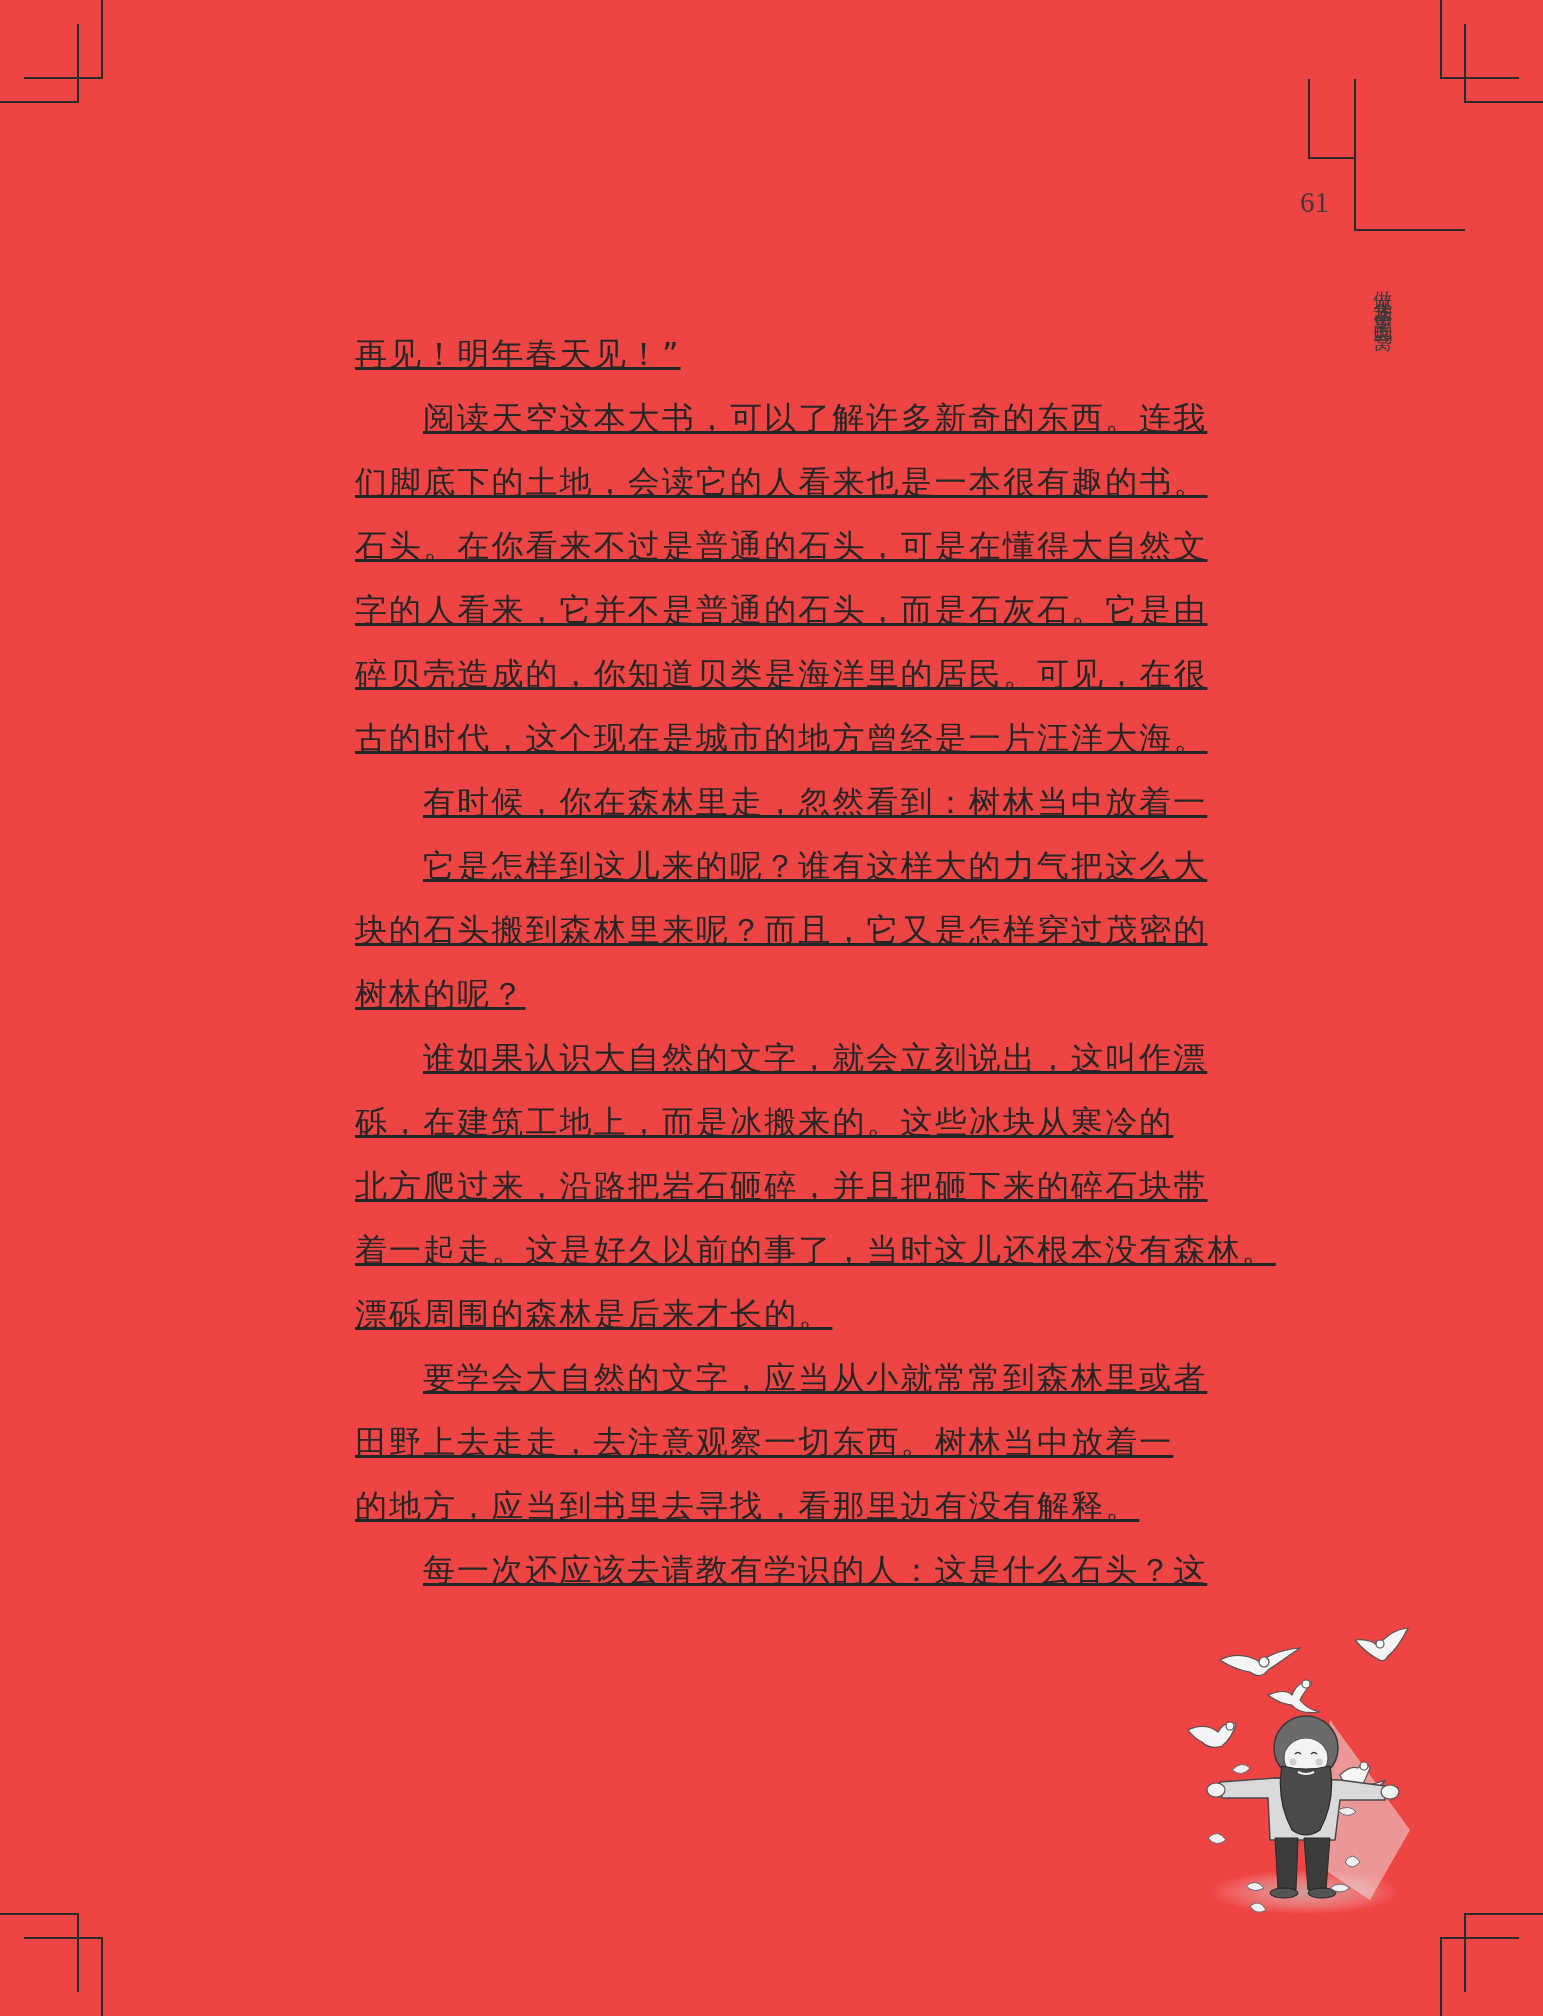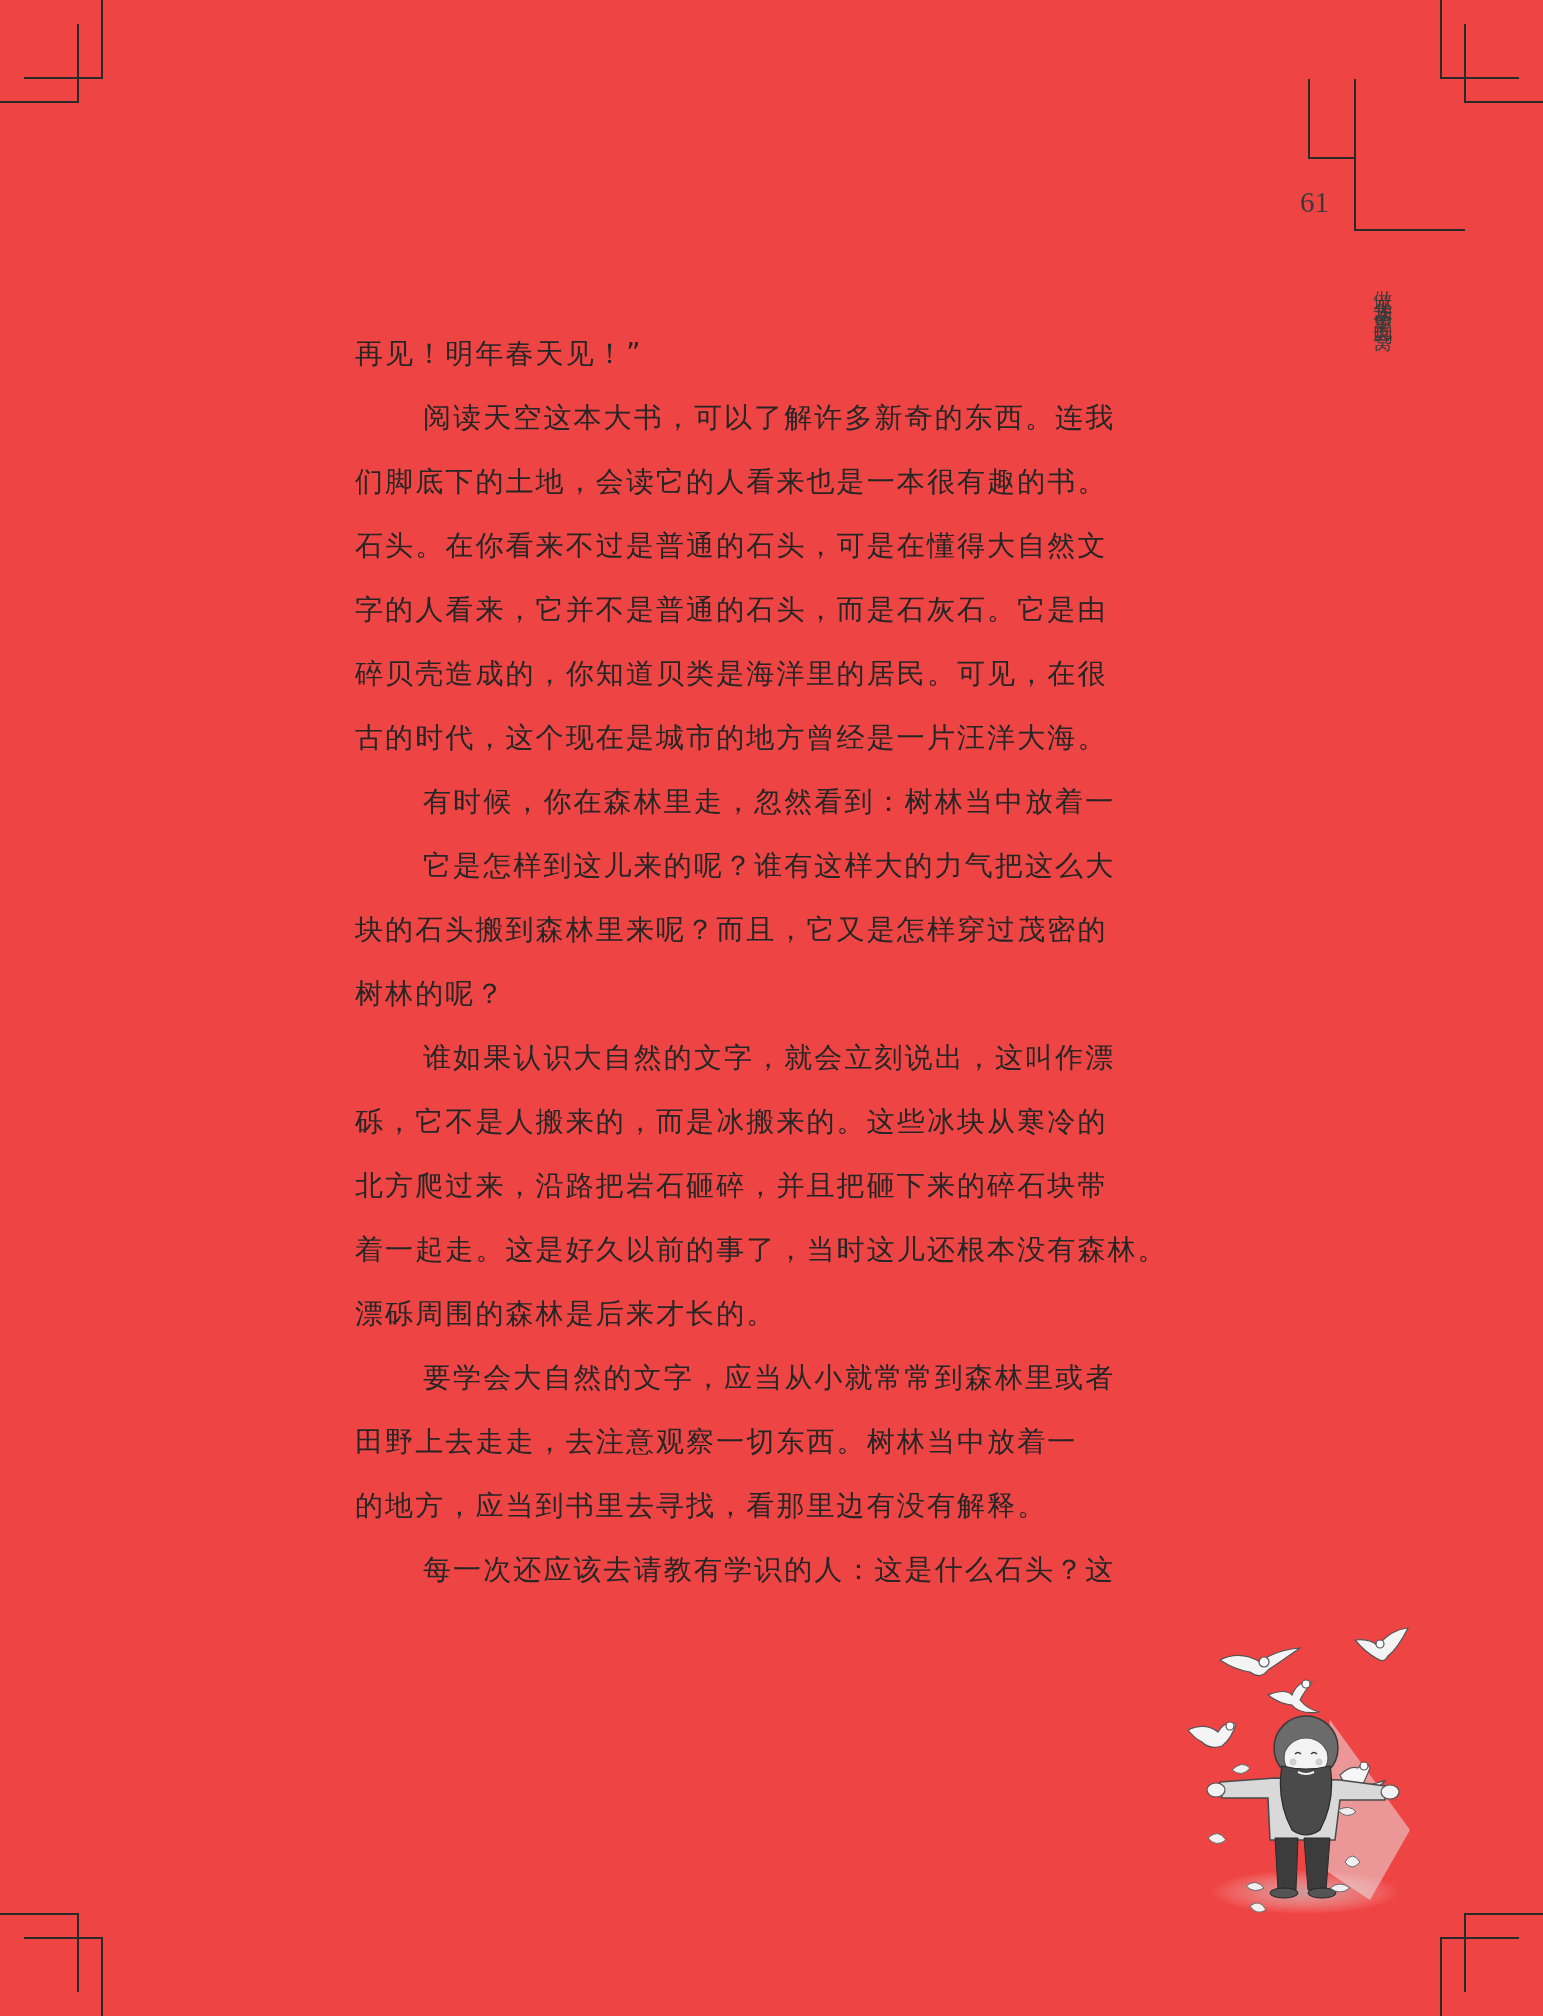--- a/index.html
+++ b/index.html
@@ -19,22 +19,23 @@
     .running-title {
       position: absolute; left: 1372px; top: 276px; width: 24px;
       font-family: "DejaVu Sans", "Liberation Sans", sans-serif;
       font-size: 19px; line-height: 24px; color: #3a3a3a;
       writing-mode: vertical-rl; text-orientation: upright; letter-spacing: 5px;
     }
 
     .body-text {
       position: absolute; left: 355px; top: 322px; width: 870px;
       font-family: "DejaVu Sans", "Liberation Sans", sans-serif;
-      font-size: 28px; line-height: 64px; color: #262626;
+      font-size: 32px; line-height: 64px; color: #262626;
       letter-spacing: 2.1px;
+      text-decoration: underline;
     }
     .line { display: block; white-space: nowrap; height: 64px; }
     .indent { padding-left: 68px; }
 
     .illustration { position: absolute; left: 1180px; top: 1600px; width: 260px; height: 320px; }
   </style>
 </head>
 <body>
 
 <div class="page">
@@ -73,21 +74,21 @@
       <span class="line">们脚底下的土地，会读它的人看来也是一本很有趣的书。</span>
       <span class="line">石头。在你看来不过是普通的石头，可是在懂得大自然文</span>
       <span class="line">字的人看来，它并不是普通的石头，而是石灰石。它是由</span>
       <span class="line">碎贝壳造成的，你知道贝类是海洋里的居民。可见，在很</span>
       <span class="line">古的时代，这个现在是城市的地方曾经是一片汪洋大海。</span>
       <span class="line indent">有时候，你在森林里走，忽然看到：树林当中放着一</span>
       <span class="line indent">它是怎样到这儿来的呢？谁有这样大的力气把这么大</span>
       <span class="line">块的石头搬到森林里来呢？而且，它又是怎样穿过茂密的</span>
       <span class="line">树林的呢？</span>
       <span class="line indent">谁如果认识大自然的文字，就会立刻说出，这叫作漂</span>
-      <span class="line">砾，它不是人搬来的，而是冰搬来的。这些冰块从寒冷的</span>
+      <span class="line">砾，在建筑工地上，而是冰搬来的。这些冰块从寒冷的</span>
       <span class="line">北方爬过来，沿路把岩石砸碎，并且把砸下来的碎石块带</span>
       <span class="line">着一起走。这是好久以前的事了，当时这儿还根本没有森林。</span>
       <span class="line">漂砾周围的森林是后来才长的。</span>
       <span class="line indent">要学会大自然的文字，应当从小就常常到森林里或者</span>
       <span class="line">田野上去走走，去注意观察一切东西。树林当中放着一</span>
       <span class="line">的地方，应当到书里去寻找，看那里边有没有解释。</span>
       <span class="line indent">每一次还应该去请教有学识的人：这是什么石头？这</span>
     </div>
 
   <svg class="illustration" viewBox="0 0 260 320" xmlns="http://www.w3.org/2000/svg">

